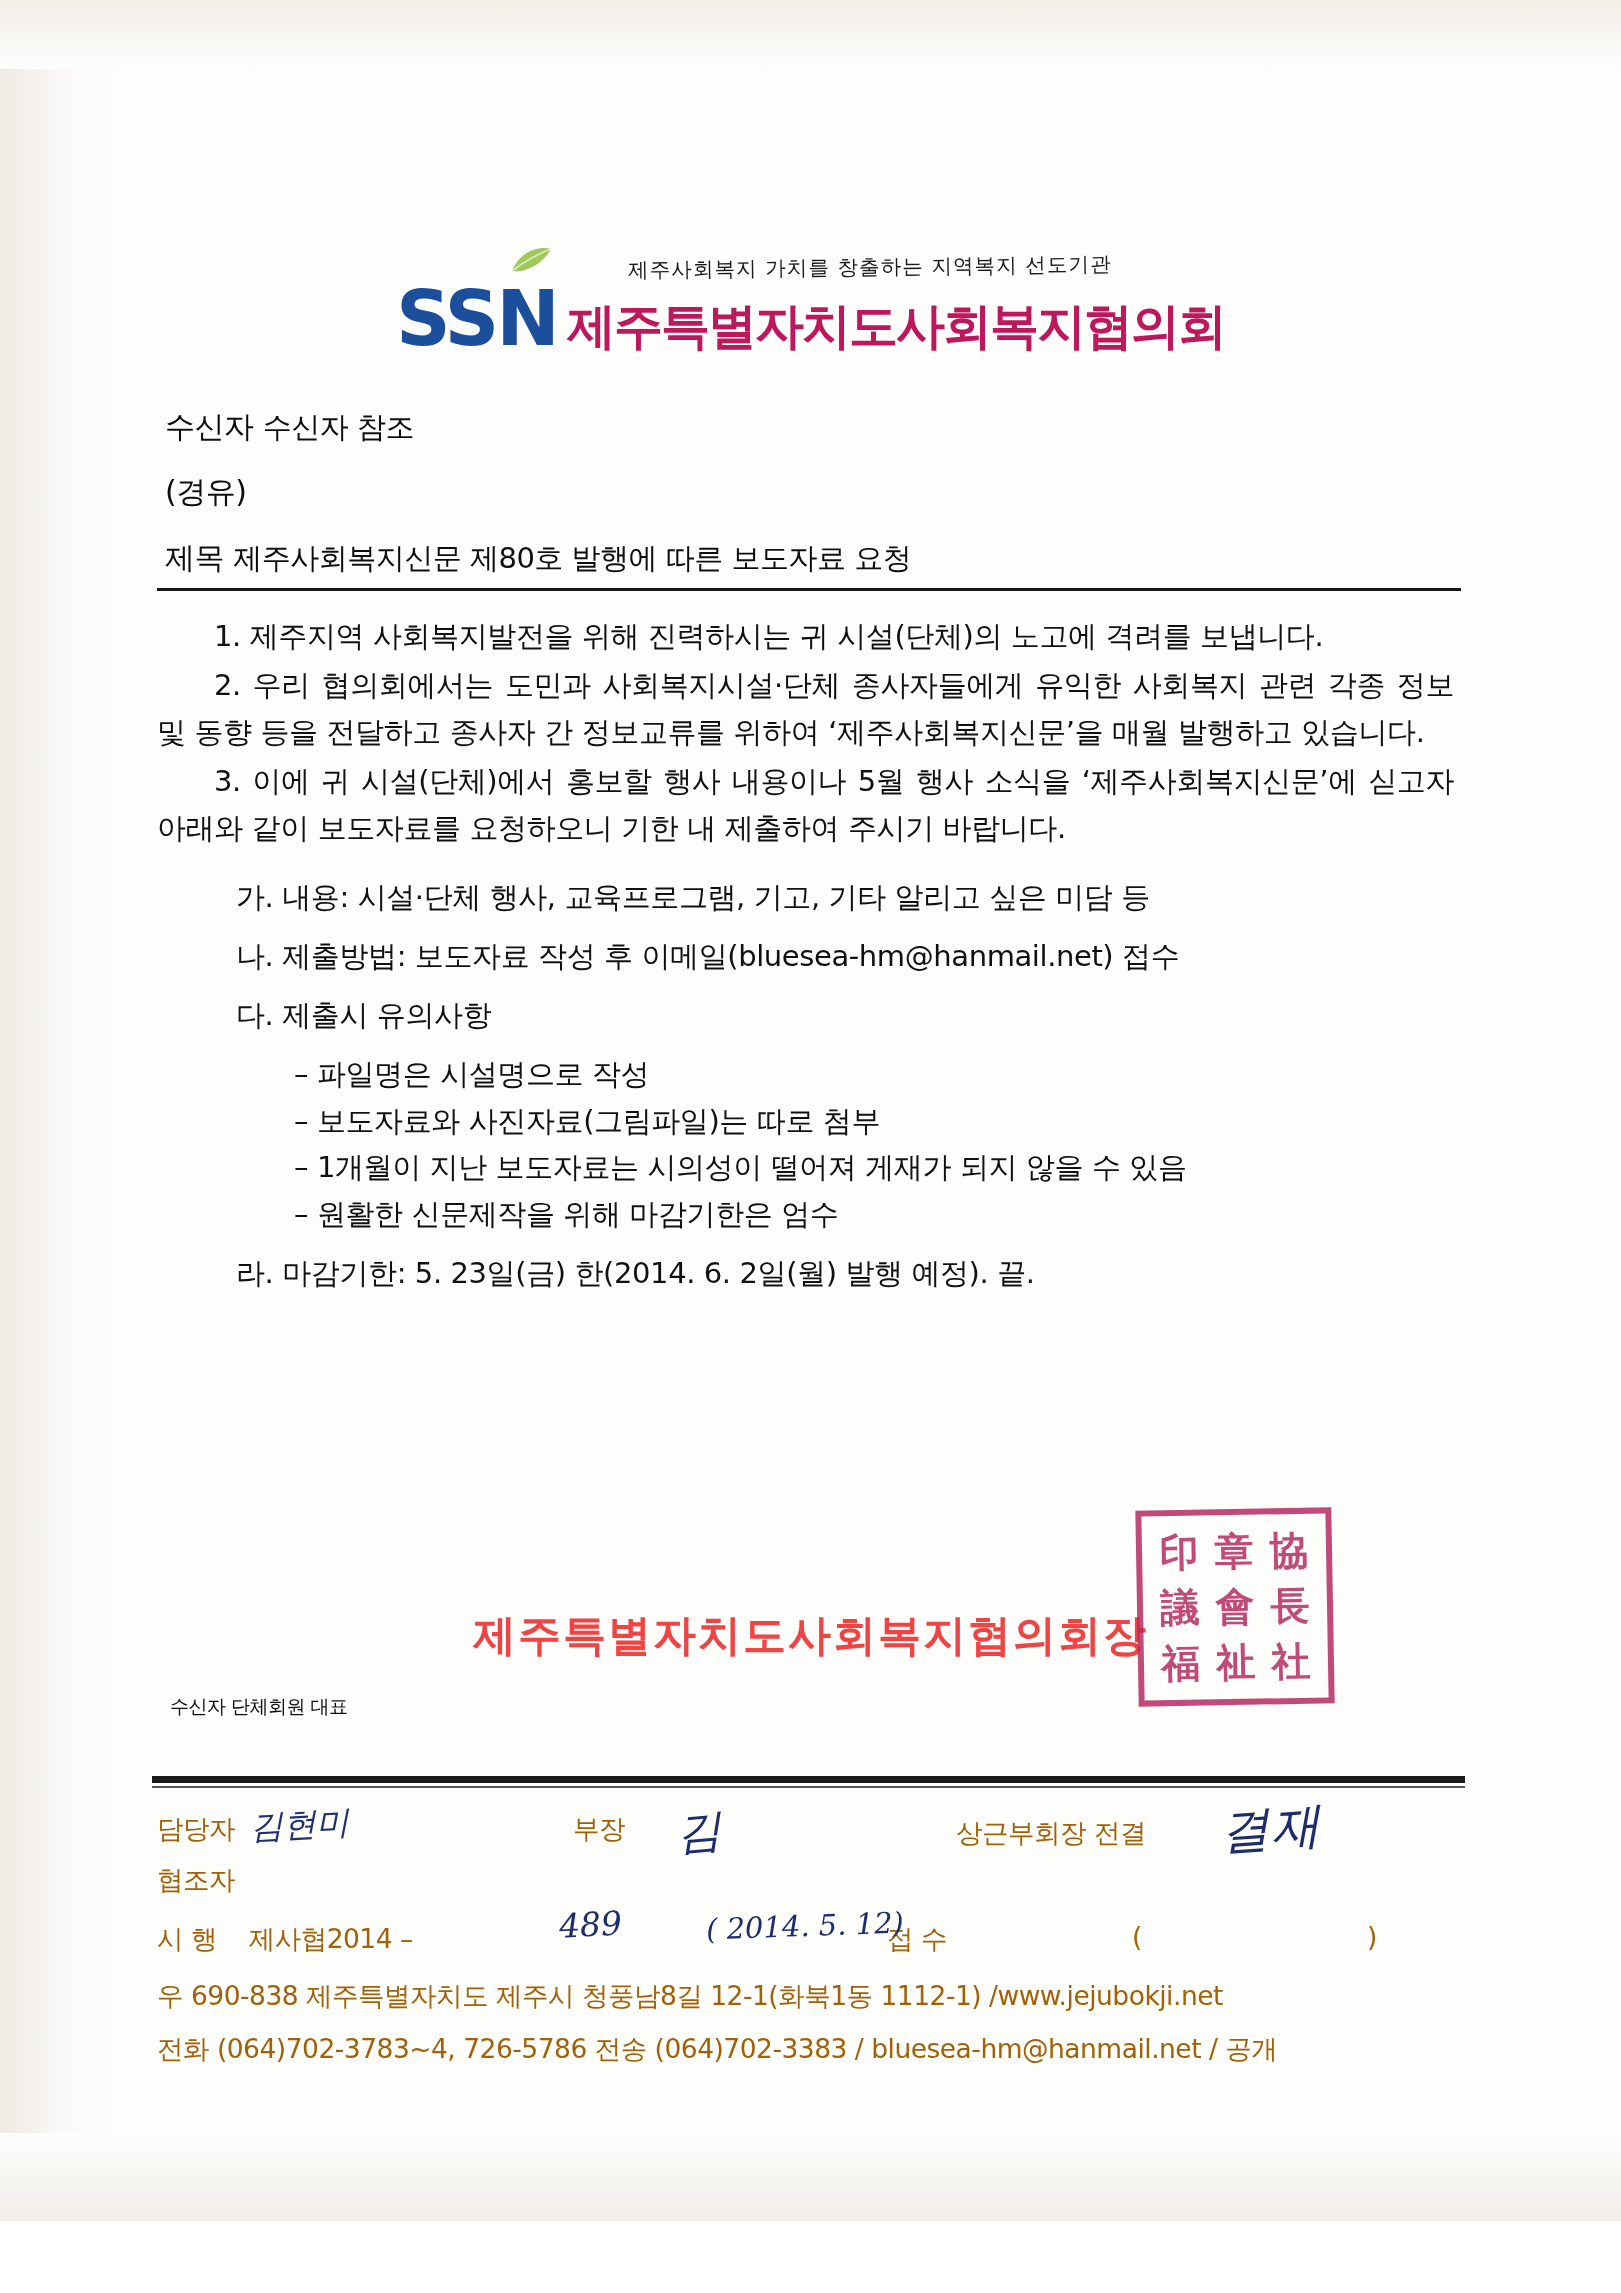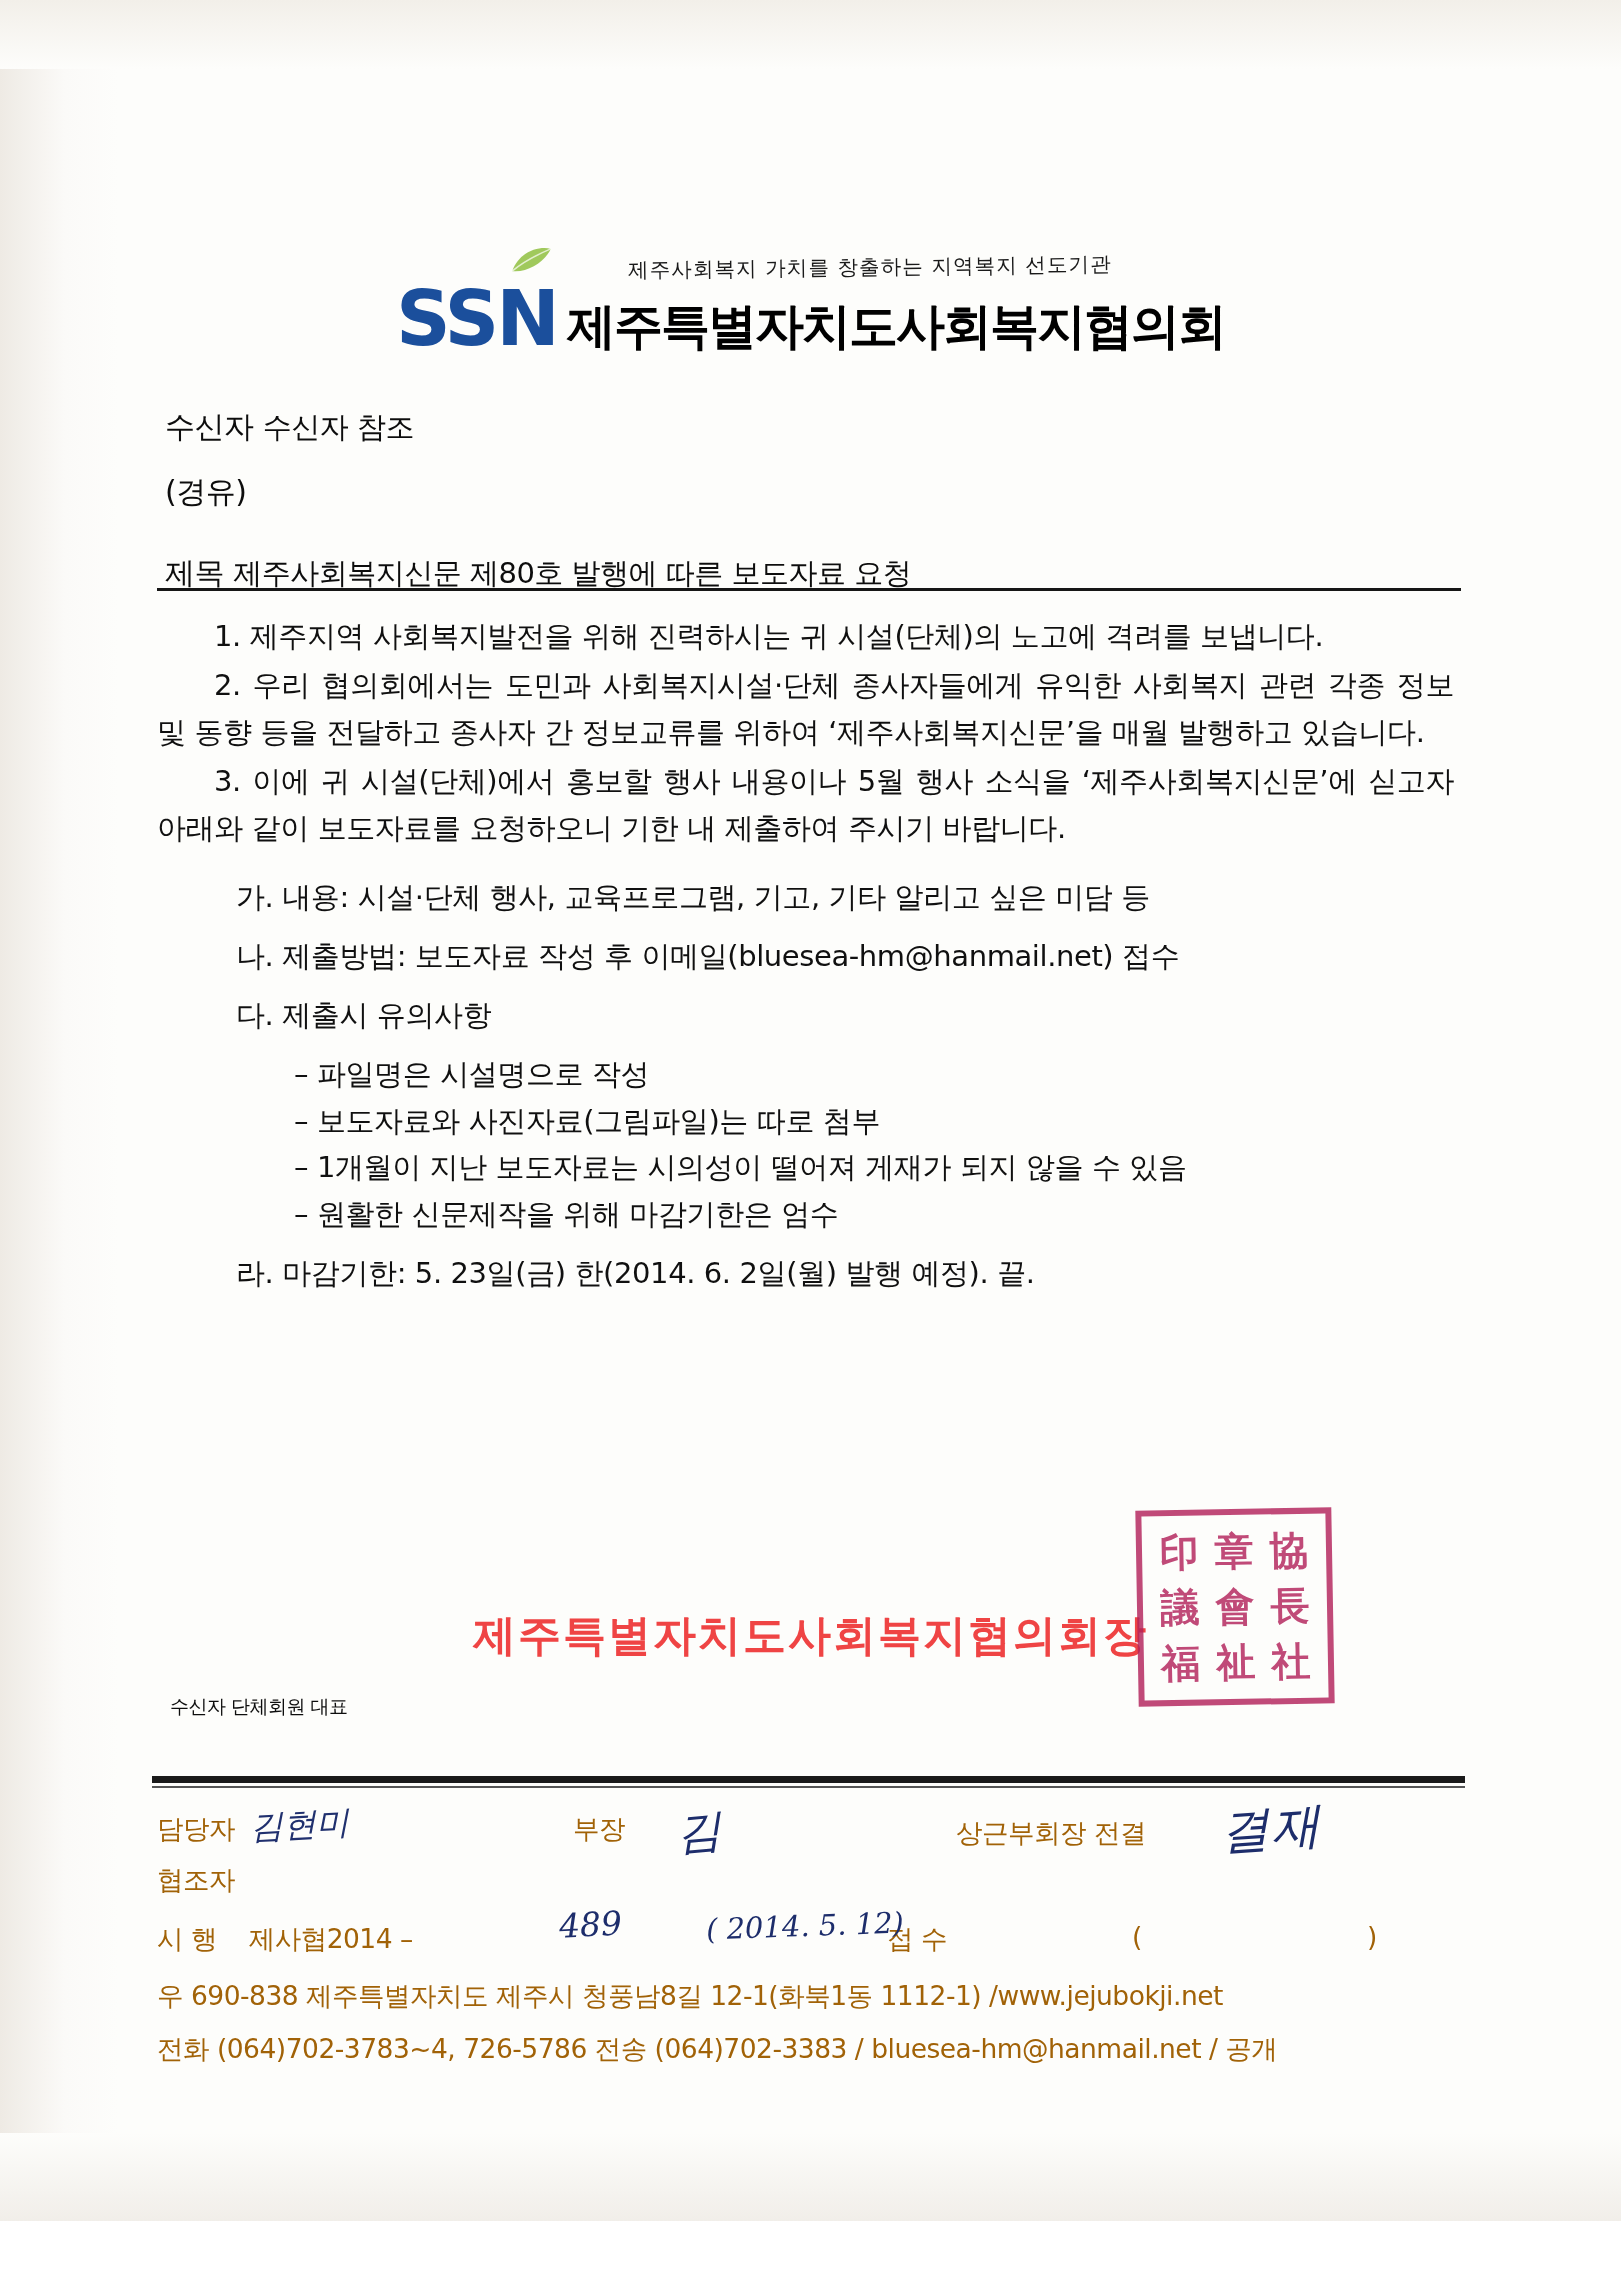--- a/index.html
+++ b/index.html
@@ -85,21 +85,21 @@
     position: absolute;
     top: -37px;
     right: 3.9px;
     width: 43px;
     height: 29px;
   }
   .lh-org {
     font-size: 49px;
     font-weight: bold;
     letter-spacing: -2px;
-    color: #000000;
+    color: #be185d;
     line-height: 1;
     padding-bottom: 3.9px;
   }
 
   
   .fld {
     position: absolute;
     font-size: 29px;
     line-height: 1.3;
     white-space: nowrap;
@@ -109,21 +109,21 @@
     font-size: 30px;
     letter-spacing: -0.5px;
   }
   .fld .val {
     font-weight: normal;
     font-size: 29px;
     letter-spacing: -0.5px;
   }
   .recipient { left: 165px; top: 407px; }
   .via       { left: 165px; top: 472px; }
-  .subject   { left: 165px; top: 553px; }
+  .subject   { left: 165px; top: 538px; }
 
   .rule {
     position: absolute;
     left: 157px;
     top: 588px;
     width: 1304px;
     height: 2.9px;
     background: #161616;
   }
 

